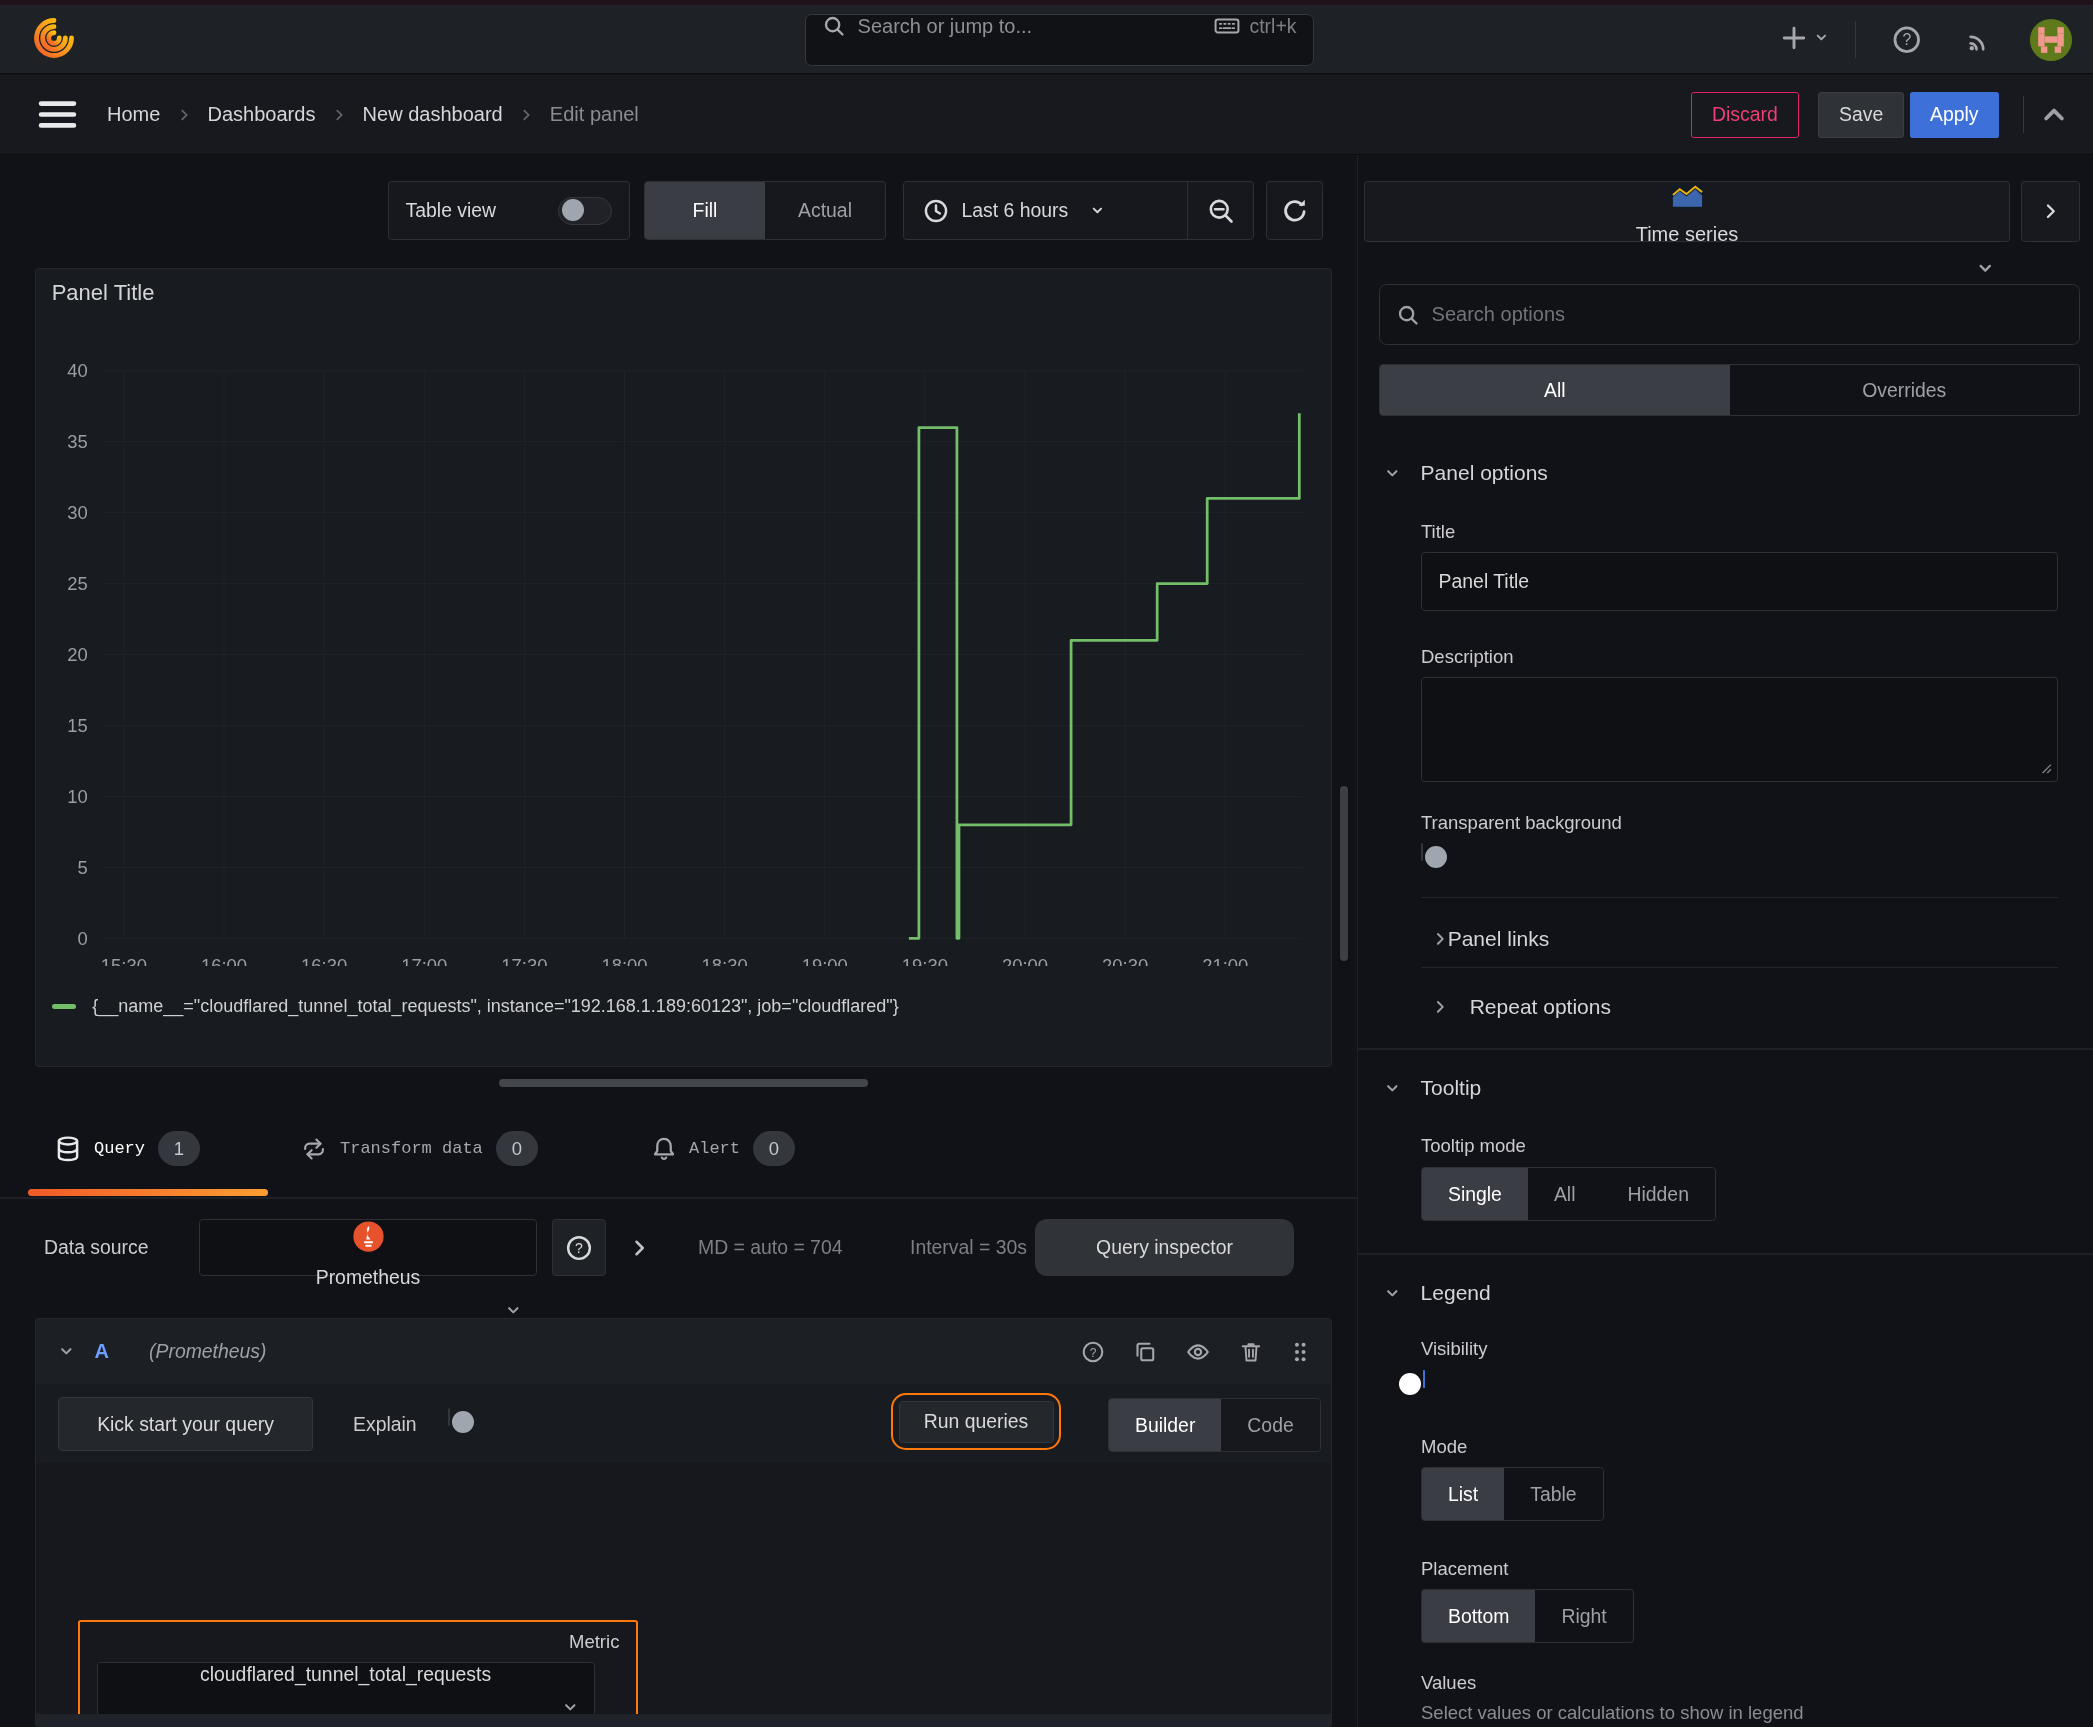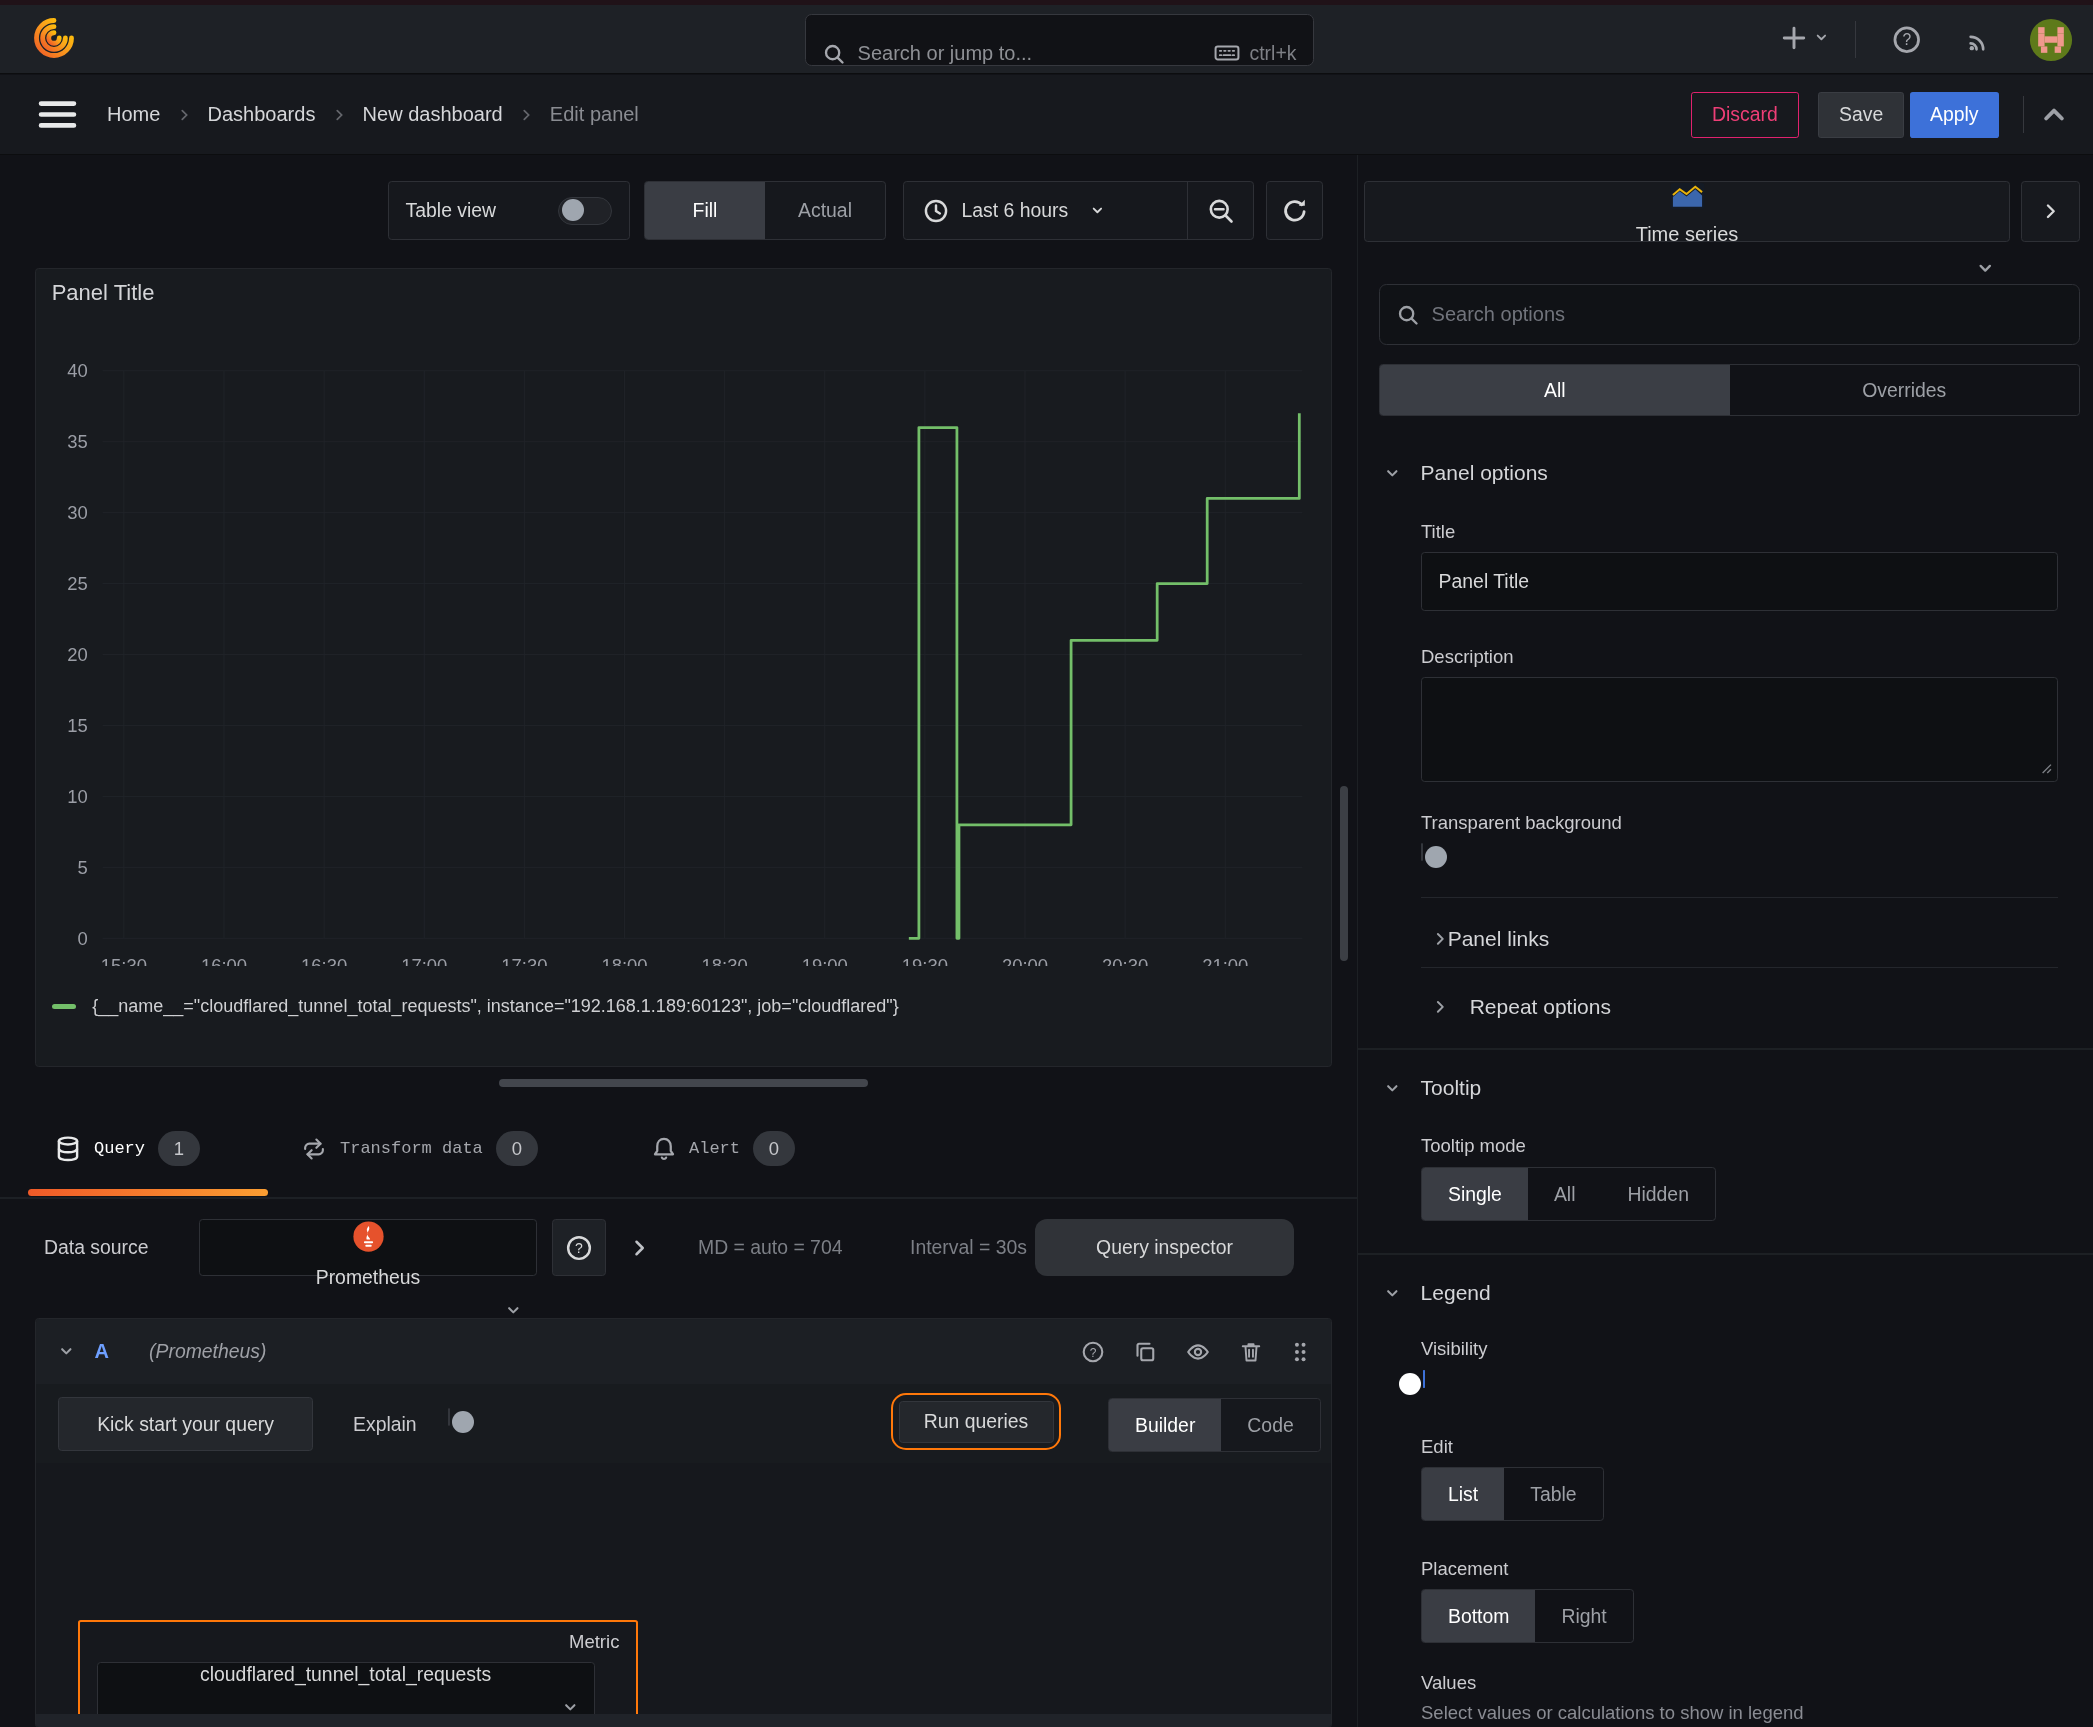--- a/index.html
+++ b/index.html
@@ -8,21 +8,21 @@
   .abs { position:absolute; }
   svg { display:block; }
   .ic { color:#a5a7ad; display:inline-flex; align-items:center; justify-content:center; }
 
   
   #topstrip { left:0; top:0; width:2093px; height:4.6px; background:#201218; }
   #topbar { left:0; top:4.6px; width:2093px; height:69px; background:#1e2126; border-bottom:0.9px solid #0c0d0f; }
   #navbar { left:0; top:75px; width:2093px; height:80px; background:#17191e; border-bottom:0.9px solid #0c0d0f; }
 
   #searchbox { left:805px; top:9.2px; width:509px; height:52px; background:#111216; border:0.9px solid #36383e;
-    border-radius:6.5px; display:flex; align-items:flex-end; padding:0 16.6px; gap:13px; }
+    border-radius:6.5px; display:flex; align-items:flex-start; padding:0 16.6px; gap:13px; }
   #searchbox .ph { font-size:20px; color:#8e9095; flex:1; }
   #searchbox .kbd { font-size:19.4px; color:#7e8086; display:flex; gap:9.2px; align-items:center; }
 
   .topdivider { width:0.9px; height:37px; background:#36383e; }
 
   .crumb { font-size:20px; color:#d5d6d9; }
   .crumb.dim { color:#8a8c92; }
 
   .btn { display:inline-flex; align-items:center; justify-content:center; border-radius:2.8px;
     font-size:19.4px; height:46px; padding:0 20px; cursor:pointer; white-space:nowrap; }
@@ -567,21 +567,21 @@
 
 
 <div class="abs" style="left:1384px;top:1281px;display:flex;align-items:center;gap:20px">
   <svg width="16.6" height="16.6" viewBox="0 0 16 16">
       <path d="M4 6l4 4 4-4" fill="none" stroke="#9da0a6" stroke-width="2" stroke-linecap="round" stroke-linejoin="round"></path>
     </svg>
   <span class="side-h">Legend</span>
 </div>
 <div class="abs formlabel" style="left:1421px;top:1338px">Visibility</div>
 <span class="abs toggle on" style="left:1421px;top:1371px"><span class="knob"></span></span>
-<div class="abs formlabel" style="left:1421px;top:1436px">Edit</div>
+<div class="abs formlabel" style="left:1421px;top:1436px">Mode</div>
 <div class="abs segwrap" style="left:1421px;top:1467px;height:54px;background:transparent;width:auto;display:inline-flex">
   <span class="segitem sel">List</span>
   <span class="segitem">Table</span>
 </div>
 <div class="abs formlabel" style="left:1421px;top:1558px">Placement</div>
 <div class="abs segwrap" style="left:1421px;top:1589px;height:54px;background:transparent;width:auto;display:inline-flex">
   <span class="segitem sel">Bottom</span>
   <span class="segitem">Right</span>
 </div>
 <div class="abs formlabel" style="left:1421px;top:1672px">Values</div>

